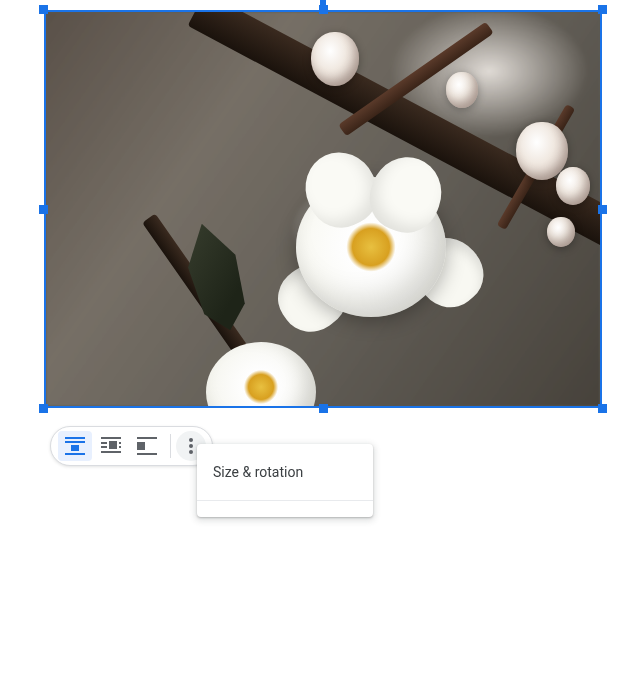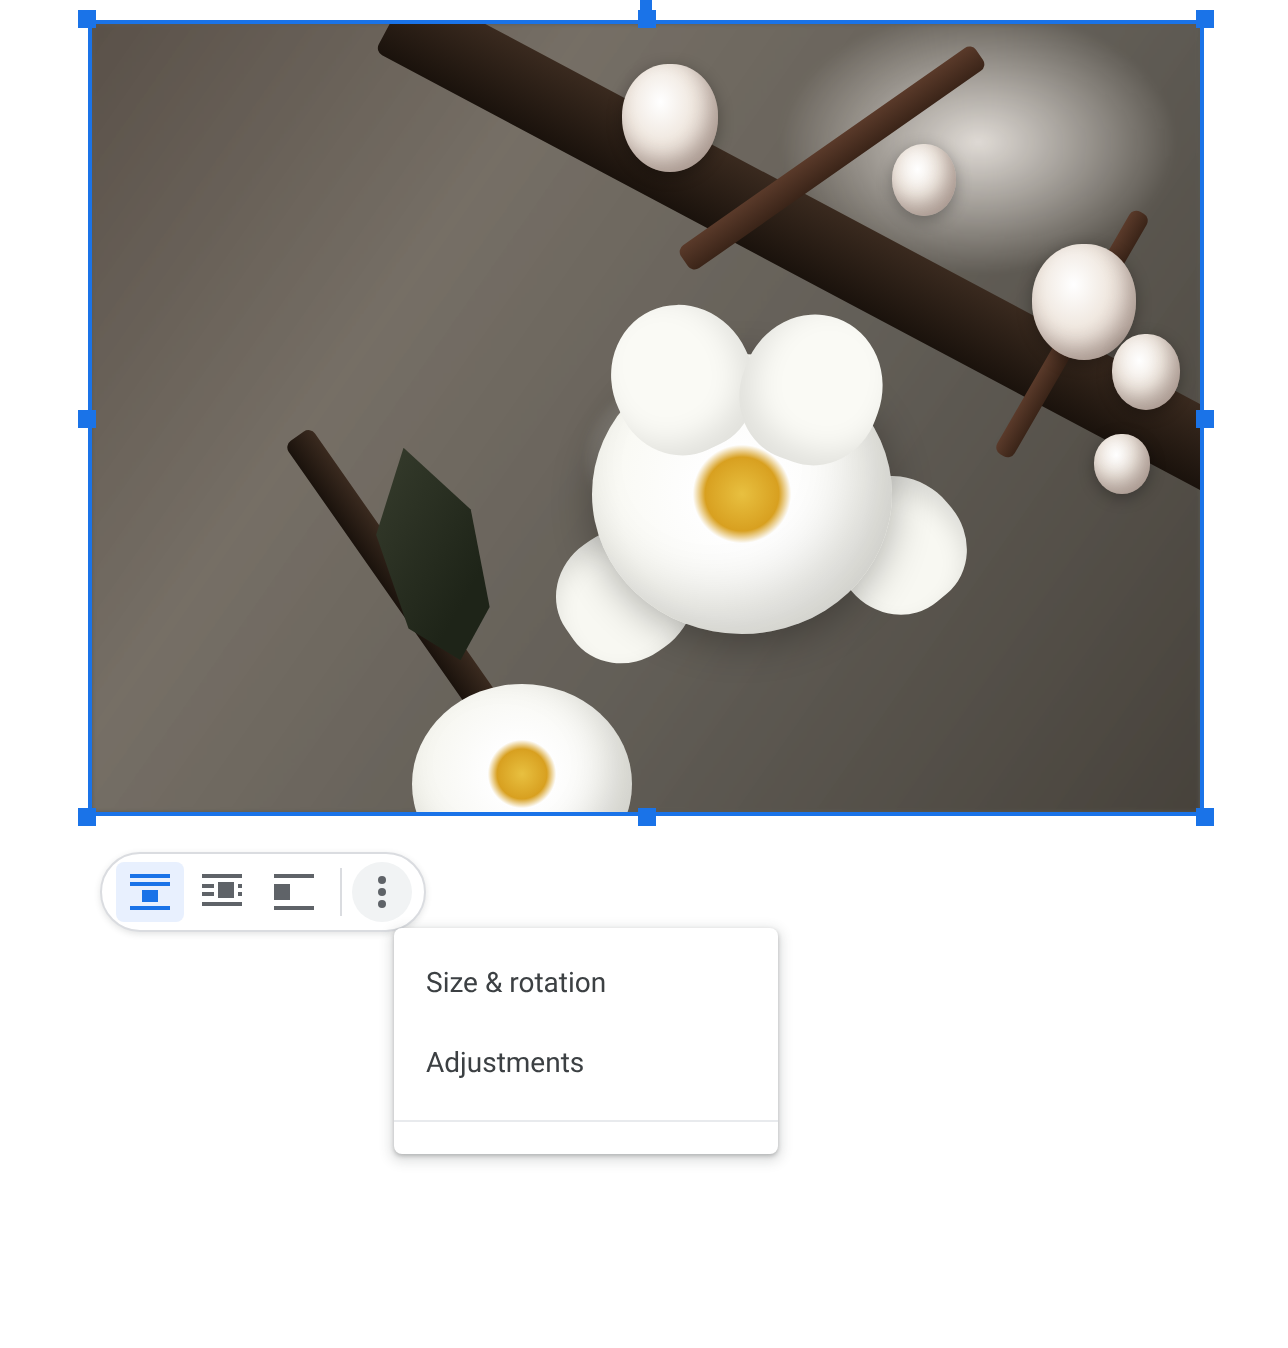--- a/index.html
+++ b/index.html
@@ -132,22 +132,22 @@
     .more-btn {
       width: 30px; height: 30px; border-radius: 50%;
       display:flex; align-items:center; justify-content:center;
       background: #f1f3f4; cursor:pointer;
     }
     .more-btn svg { fill: #5f6368; }
 
     .dropdown {
       position: absolute;
       left: 197px;
-      top: 464px;
-      width: 192px;
+      top: 444px;
+      width: 176px;
       background: #fff;
       border-radius: 4px;
       box-shadow: 0 2px 6px 2px rgba(60,64,67,0.15), 0 1px 2px rgba(60,64,67,0.3);
       padding: 8px 0;
       z-index: 30;
     }
     .dd-item {
       padding: 10px 16px;
       font-size: 14px;
       color: #3c4043;
@@ -220,15 +220,14 @@
     <svg width="4" height="16" viewBox="0 0 4 16">
       <circle cx="2" cy="2" r="2"></circle>
       <circle cx="2" cy="8" r="2"></circle>
       <circle cx="2" cy="14" r="2"></circle>
     </svg>
   </div>
 </div>
 
 <div class="dropdown">
   <div class="dd-item">Size &amp; rotation</div>
-  <div class="dd-item">Adjustments</div>
   <div class="dd-sep"></div>
 </div>
 
 </body></html>

